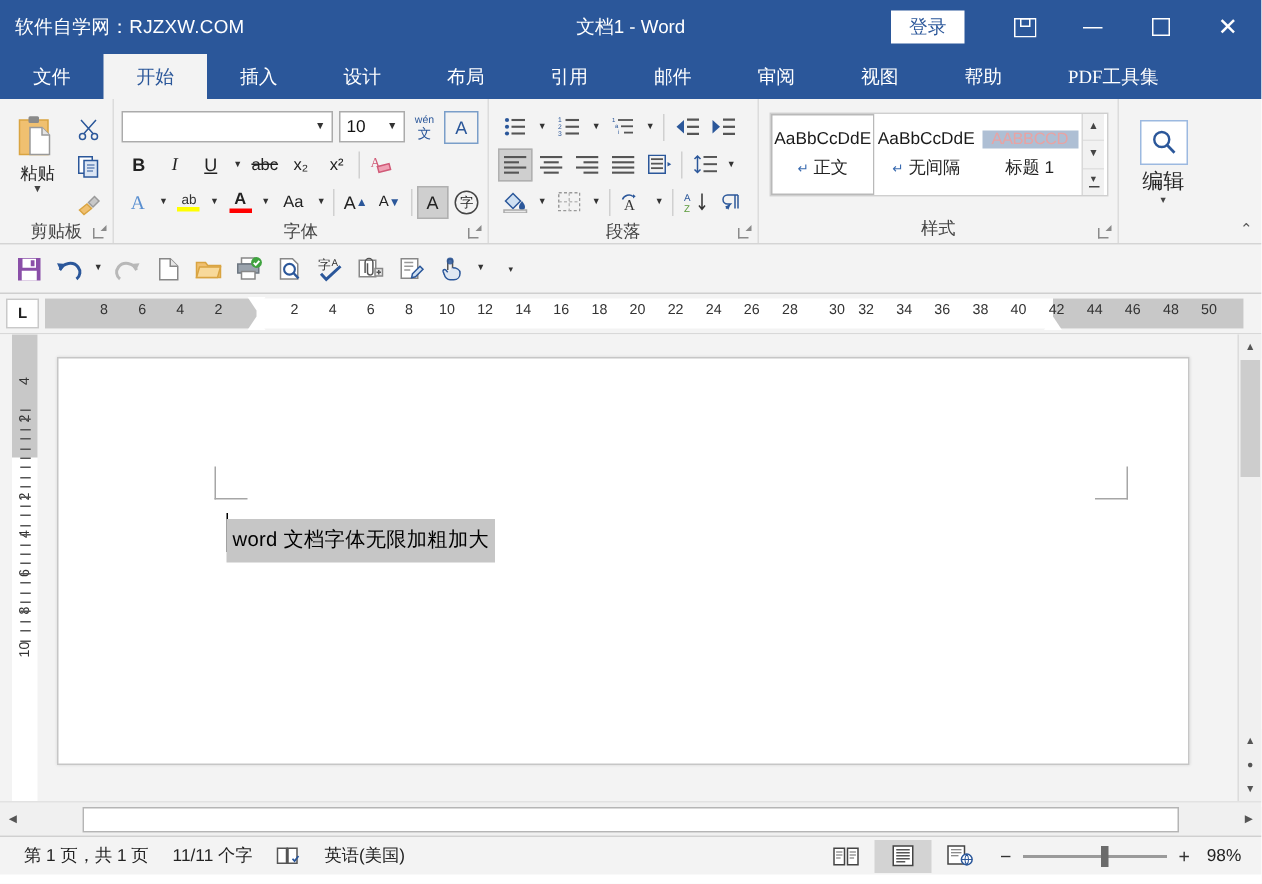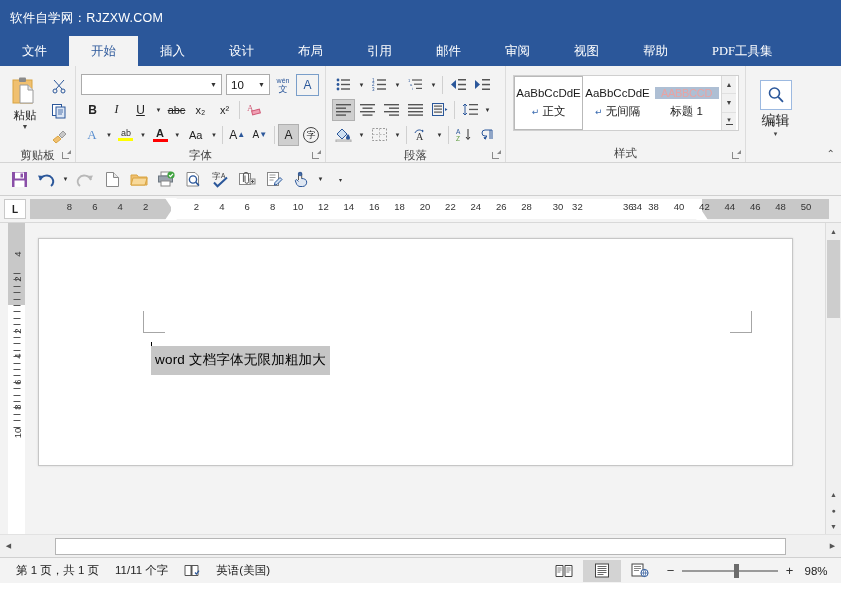--- a/index.html
+++ b/index.html
@@ -146,21 +146,21 @@
   .main { position: relative; height: 311px; display:flex; background:#f3f3f3; }
   .vruler { width: 30px; background:#f3f3f3; position:relative; }
   .vr-track { position:absolute; left:8px; top:0; width: 17px; bottom:0; background:#fff; }
   .vr-margin { position:absolute; left:0; right:0; background:#c8c8c8; }
   .vr-num { position:absolute; left:50%; font-size:9.5px; color:#333;
             transform: translate(-50%,-50%) rotate(-90deg); }
   .vr-tick { position:absolute; left:50%; transform:translateX(-50%); width:7px; height:1px; background:#555; }
 
   .doc-area { flex:1; position:relative; background:#f3f3f3; overflow:hidden; }
   .page {
-    position:absolute; left: 8px; top: 15px; width: 755px; height: 228px;
+    position:absolute; left: 8px; top: 15px; width: 755px; height: 272px;
     background:#ffffff; border:1px solid #c6c6c6; box-shadow: 0 0 2px rgba(0,0,0,.12);
   }
   .mcorner { position:absolute; width:22px; height:22px; }
   .mc-tl { border-left:1px solid #a6a6a6; border-bottom:1px solid #a6a6a6; }
   .mc-tr { border-right:1px solid #a6a6a6; border-bottom:1px solid #a6a6a6; }
   .doc-text {
     position:absolute; left:112px; top:107px; background:#c6c6c6;
     font-size: 13.5px; color:#000; padding: 5px 4px 6px 4px; white-space:nowrap;
     letter-spacing:.2px;
   }
@@ -193,20 +193,39 @@
   .zoom-val { font-size:11.5px; color:#222; padding-right:6px; cursor:pointer; min-width:32px; text-align:center;}
   svg { display:block; }
 </style>
 </head>
 <body>
 
 <div id="app">
 
   <div class="titlebar">
     <div class="tb-brand">软件自学网：RJZXW.COM</div>
+    <div class="tb-title">文档1  -  Word</div>
+    <div class="tb-right">
+      <button class="signin-btn">登录</button>
+      <div class="tb-icon">
+        <svg width="15" height="13" viewBox="0 0 15 13">
+          <rect x="0.5" y="0.5" width="14" height="12" fill="none" stroke="#fff"></rect>
+          <rect x="4.5" y="0.5" width="6" height="5" fill="none" stroke="#fff"></rect>
+        </svg>
+      </div>
+      <div class="tb-icon">
+          <i class="glyph-min"></i>
+        </div>
+      <div class="tb-icon">
+          <i class="glyph-max"></i>
+        </div>
+      <div class="tb-icon close">
+          <span class="glyph-x">✕</span>
+        </div>
+    </div>
   </div>
 
   <div class="tabbar">
     <div class="tab">文件</div>
     <div class="tab active">开始</div>
     <div class="tab">插入</div>
     <div class="tab">设计</div>
     <div class="tab">布局</div>
     <div class="tab">引用</div>
     <div class="tab">邮件</div>
@@ -703,21 +722,21 @@
         <span class="hr-num" style="left: 318.8px;">14</span>
         <span class="hr-num" style="left: 344.2px;">16</span>
         <span class="hr-num" style="left: 369.6px;">18</span>
         <span class="hr-num" style="left: 395px;">20</span>
         <span class="hr-num" style="left: 420.4px;">22</span>
         <span class="hr-num" style="left: 445.8px;">24</span>
         <span class="hr-num" style="left: 471.2px;">26</span>
         <span class="hr-num" style="left: 496.6px;">28</span>
         <span class="hr-num" style="left: 528px;">30</span>
         <span class="hr-num" style="left: 547.4px;">32</span>
-        <span class="hr-num" style="left: 572.8px; margin-left: 34px;">34</span>
+        <span class="hr-num" style="left: 572.8px;">34</span>
         <span class="hr-num" style="left: 598.2px;">36</span>
         <span class="hr-num" style="left: 623.6px;">38</span>
         <span class="hr-num" style="left: 649px;">40</span>
         <span class="hr-num" style="left: 674.4px;">42</span>
         <span class="hr-num" style="left: 699.8px;">44</span>
         <span class="hr-num" style="left: 725.2px;">46</span>
         <span class="hr-num" style="left: 750.6px;">48</span>
         <span class="hr-num" style="left: 776px;">50</span>
       </div>
   </div>

